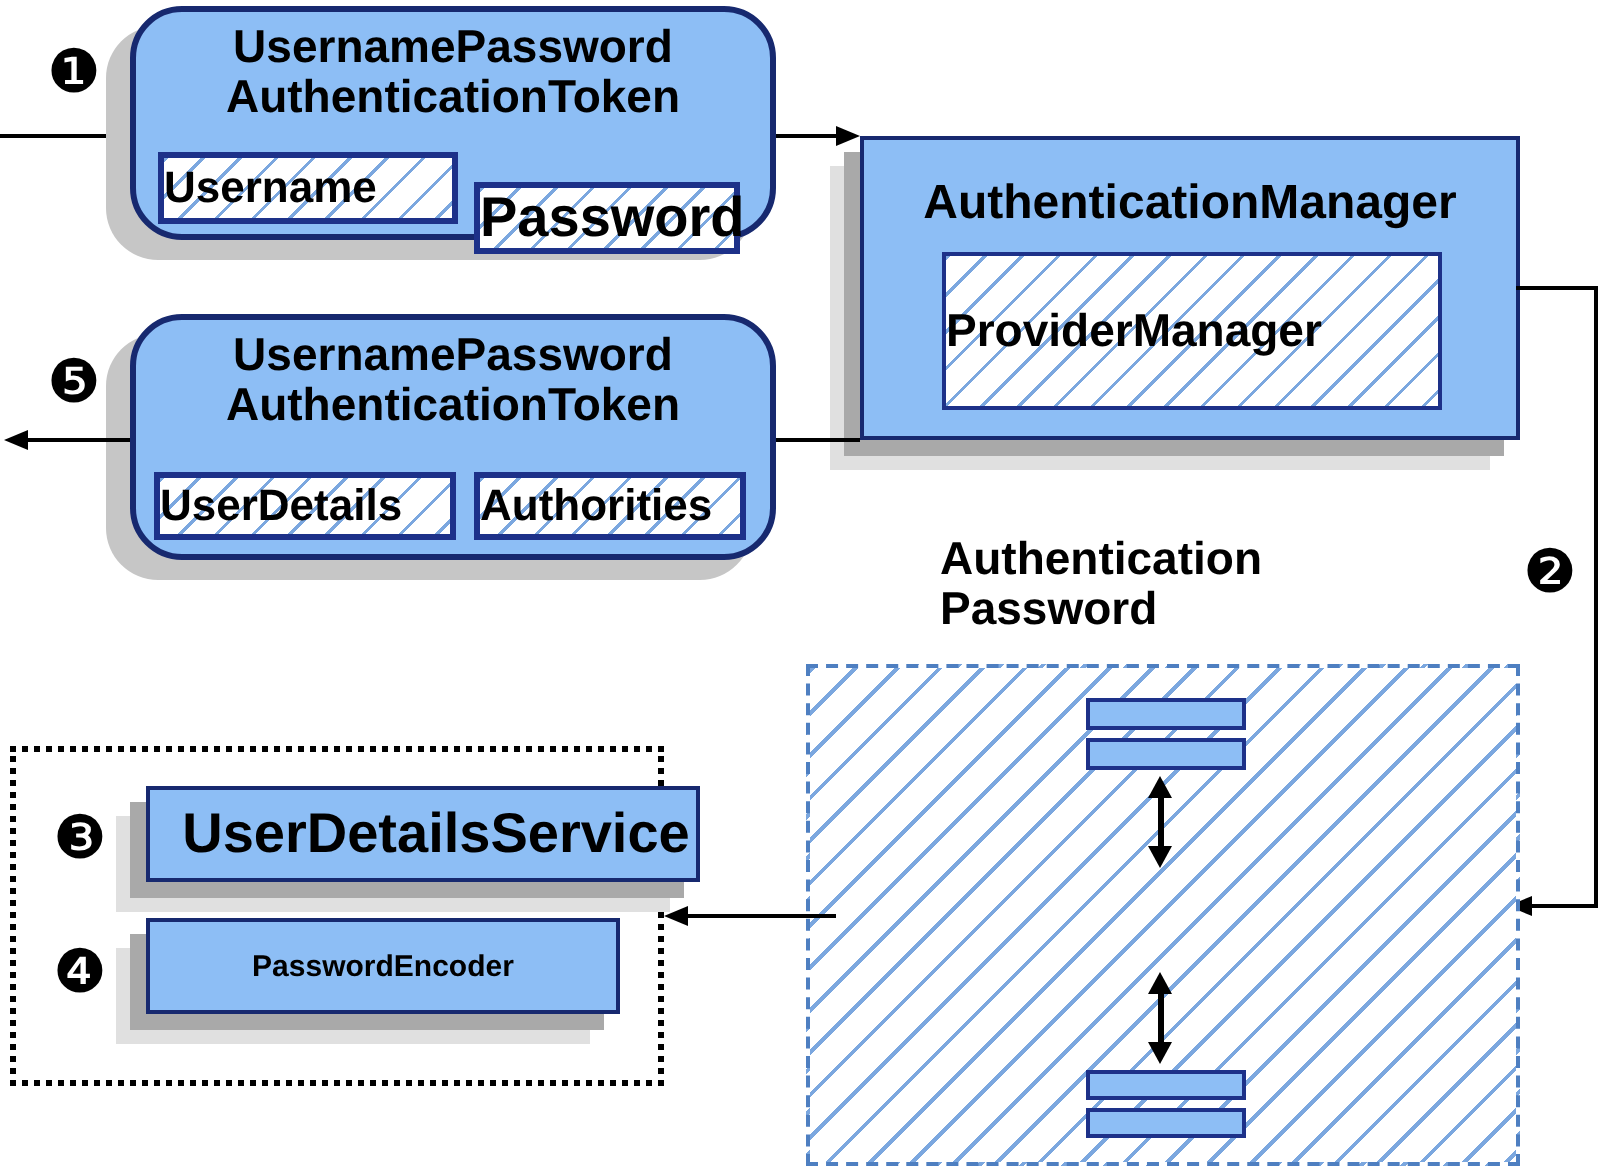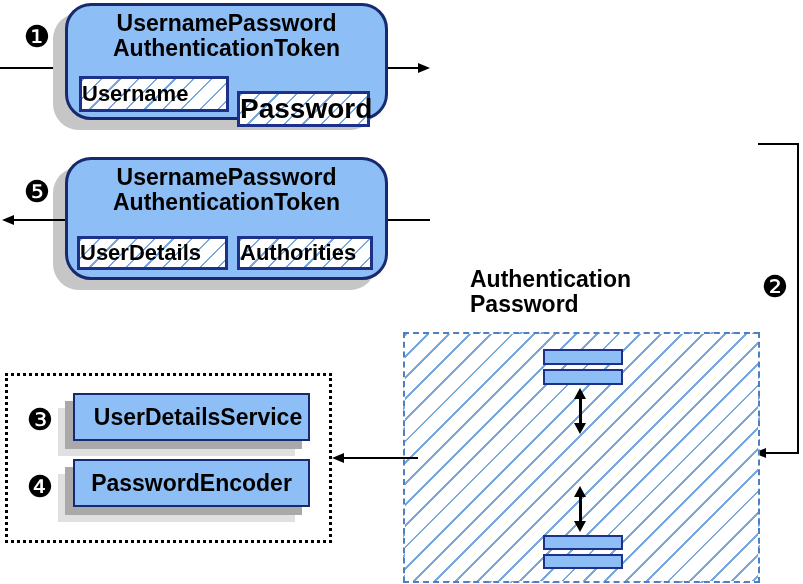--- a/index.html
+++ b/index.html
@@ -44,20 +44,26 @@
       <span>Username</span>
     </div>
     <div class="abs whitefield hatch-sm" style="left:169px;top:85px;width:133px;height:36px;font-size:28px;">
       <span>Password</span>
     </div>
   </div>
 
   <div class="line" style="left:388px;top:67px;width:31px;height:2px;"></div>
   <div class="tri tri-right" style="left:418px;top:63px;"></div>
 
+  <div class="abs blue shadow2" style="left:430px;top:68px;width:330px;height:152px;">
+    <div style="text-align:center;font-size:24px;padding-top:18px;">AuthenticationManager</div>
+    <div class="abs whitefield hatch-sm" style="left:39px;top:56px;width:250px;height:79px;font-size:23px;border-width:2px;">
+      <span>ProviderManager</span>
+    </div>
+  </div>
 
   <div class="marker" style="left:21px;top:176px;">❺</div>
   <div class="abs blue rounded shadow1" style="left:65px;top:157px;width:323px;height:123px;">
     <div class="ttitle">
       <div>UsernamePassword</div>
       <div>AuthenticationToken</div>
     </div>
     <div class="abs whitefield hatch-sm" style="left:169px;top:76px;width:136px;height:34px;font-size:22px;">
       <span>Authorities</span>
     </div>
@@ -97,21 +103,21 @@
   <div class="tri tri-down" style="left:574px;top:521px;"></div>
 
   <div class="stub" style="left:543px;top:535px;width:80px;height:15px;"></div>
   <div class="stub" style="left:543px;top:554px;width:80px;height:15px;"></div>
 
   <div class="tri tri-left" style="left:332px;top:453px;"></div>
   <div class="line" style="left:343px;top:457px;width:75px;height:2px;"></div>
 
   <div class="dottedbox" style="left:5px;top:373px;width:327px;height:170px;"></div>
   <div class="marker" style="left:24px;top:404px;">❸</div>
-  <div class="abs blue shadow2 center" style="left:73px;top:393px;width:237px;height:48px;font-size:23px;padding-left:13px;">
+  <div class="abs blue shadow2 center" style="left:73px;top:393px;width:277px;height:48px;font-size:28px;padding-left:13px;">
     <span>UserDetailsService</span>
   </div>
   <div class="marker" style="left:24px;top:471px;">❹</div>
-  <div class="abs blue shadow2 center" style="left:73px;top:459px;width:237px;height:48px;font-size:23px;">
+  <div class="abs blue shadow2 center" style="left:73px;top:459px;width:237px;height:48px;font-size:15px;">
     <span>PasswordEncoder</span>
   </div>
 
 </div>
 
 </body></html>

